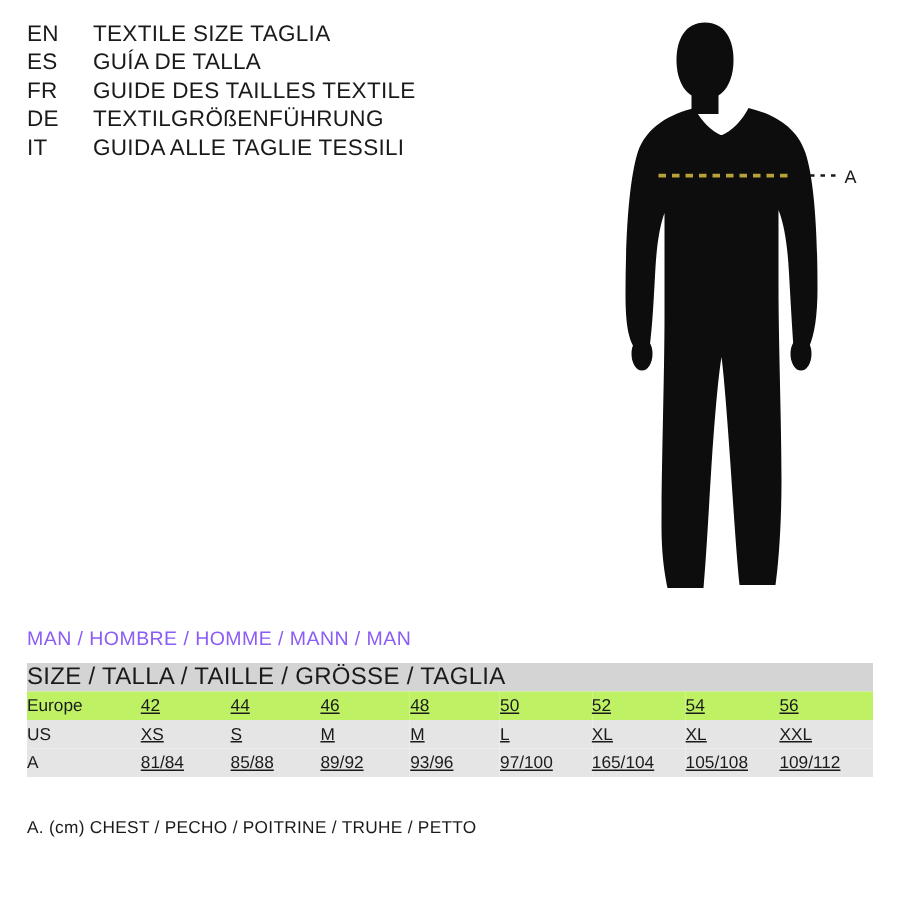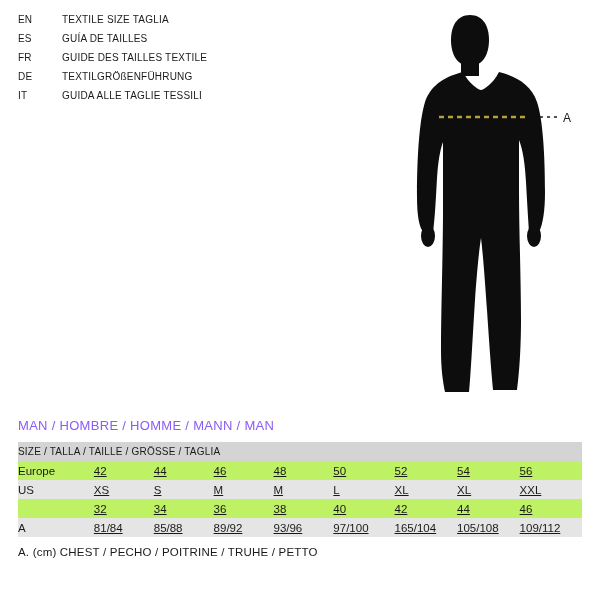--- a/index.html
+++ b/index.html
@@ -24,21 +24,21 @@
   .lang-block {
     position: absolute;
     left: 18px;
     top: 14px;
     width: 360px;
   }
   .lang-row {
     display: flex;
     align-items: baseline;
     height: 19px;
-    font-size: 10px;
+    font-size: 15px;
     letter-spacing: 0.2px;
   }
   .lang-code {
     width: 44px;
     flex: 0 0 44px;
     color: #1a1a1a;
   }
   .lang-text {
     color: #1a1a1a;
     white-space: nowrap;
@@ -104,21 +104,21 @@
     color: #1a1a1a;
   }
   table.size-table td {
     padding: 0;
     height: 19px;
     vertical-align: middle;
     white-space: nowrap;
   }
   tr.row-head td {
     background: #d4d4d4;
-    font-size: 10px;
+    font-size: 16px;
     letter-spacing: 0.2px;
   }
   tr.row-shade td {
     background: #bef264;
   }
   tr.row-plain td {
     background: #e5e5e5;
   }
   td.c-label {
     width: 86px;
@@ -147,21 +147,21 @@
 
 <div class="page">
 
   <div class="lang-block">
     <div class="lang-row">
       <span class="lang-code">EN</span>
       <span class="lang-text">TEXTILE SIZE TAGLIA</span>
     </div>
     <div class="lang-row">
       <span class="lang-code">ES</span>
-      <span class="lang-text">GUÍA DE TAILLES</span>
+      <span class="lang-text">GUÍA DE TALLA</span>
     </div>
     <div class="lang-row">
       <span class="lang-code">FR</span>
       <span class="lang-text">GUIDE DES TAILLES TEXTILE</span>
     </div>
     <div class="lang-row">
       <span class="lang-code">DE</span>
       <span class="lang-text">TEXTILGRÖßENFÜHRUNG</span>
     </div>
     <div class="lang-row">
@@ -243,31 +243,20 @@
           <td class="c-val">XS</td>
           <td class="c-val">S</td>
           <td class="c-val">M</td>
           <td class="c-val">M</td>
           <td class="c-val">L</td>
           <td class="c-val">XL</td>
           <td class="c-val">XL</td>
           <td class="c-val">XXL</td>
         </tr>
 
-        <tr class="row-shade">
-          <td class="c-label"></td>
-          <td class="c-val">32</td>
-          <td class="c-val">34</td>
-          <td class="c-val">36</td>
-          <td class="c-val">38</td>
-          <td class="c-val">40</td>
-          <td class="c-val">42</td>
-          <td class="c-val">44</td>
-          <td class="c-val">46</td>
-        </tr>
 
         <tr class="row-plain">
           <td class="c-label">A</td>
           <td class="c-val">81/84</td>
           <td class="c-val">85/88</td>
           <td class="c-val">89/92</td>
           <td class="c-val">93/96</td>
           <td class="c-val">97/100</td>
           <td class="c-val">165/104</td>
           <td class="c-val">105/108</td>

